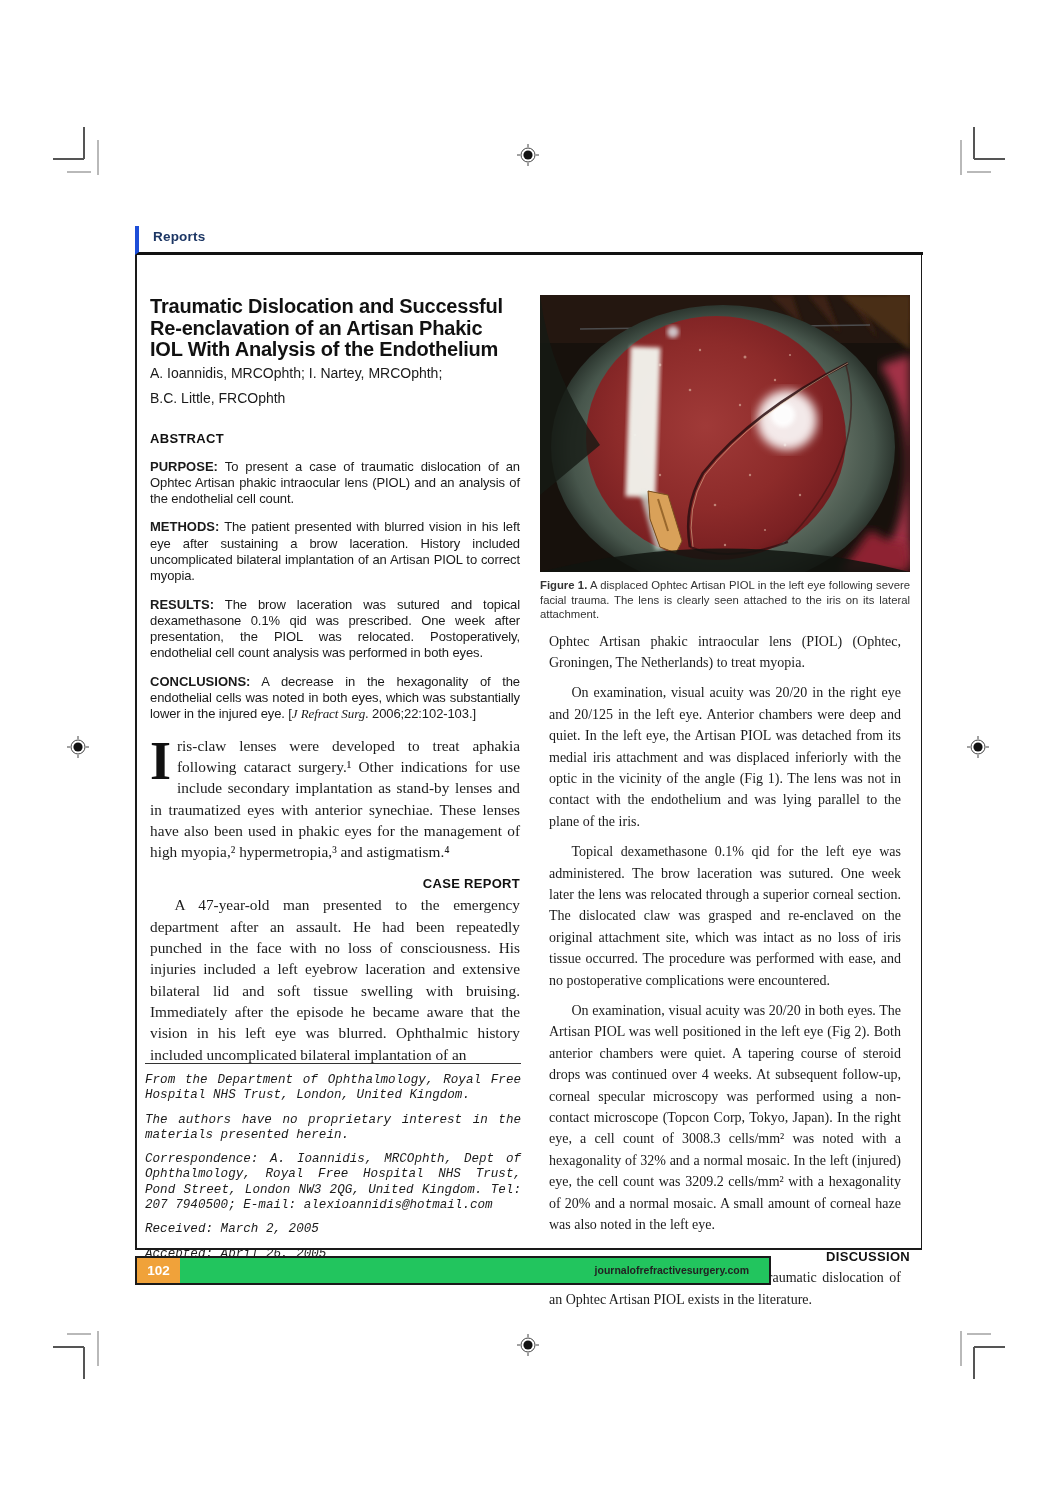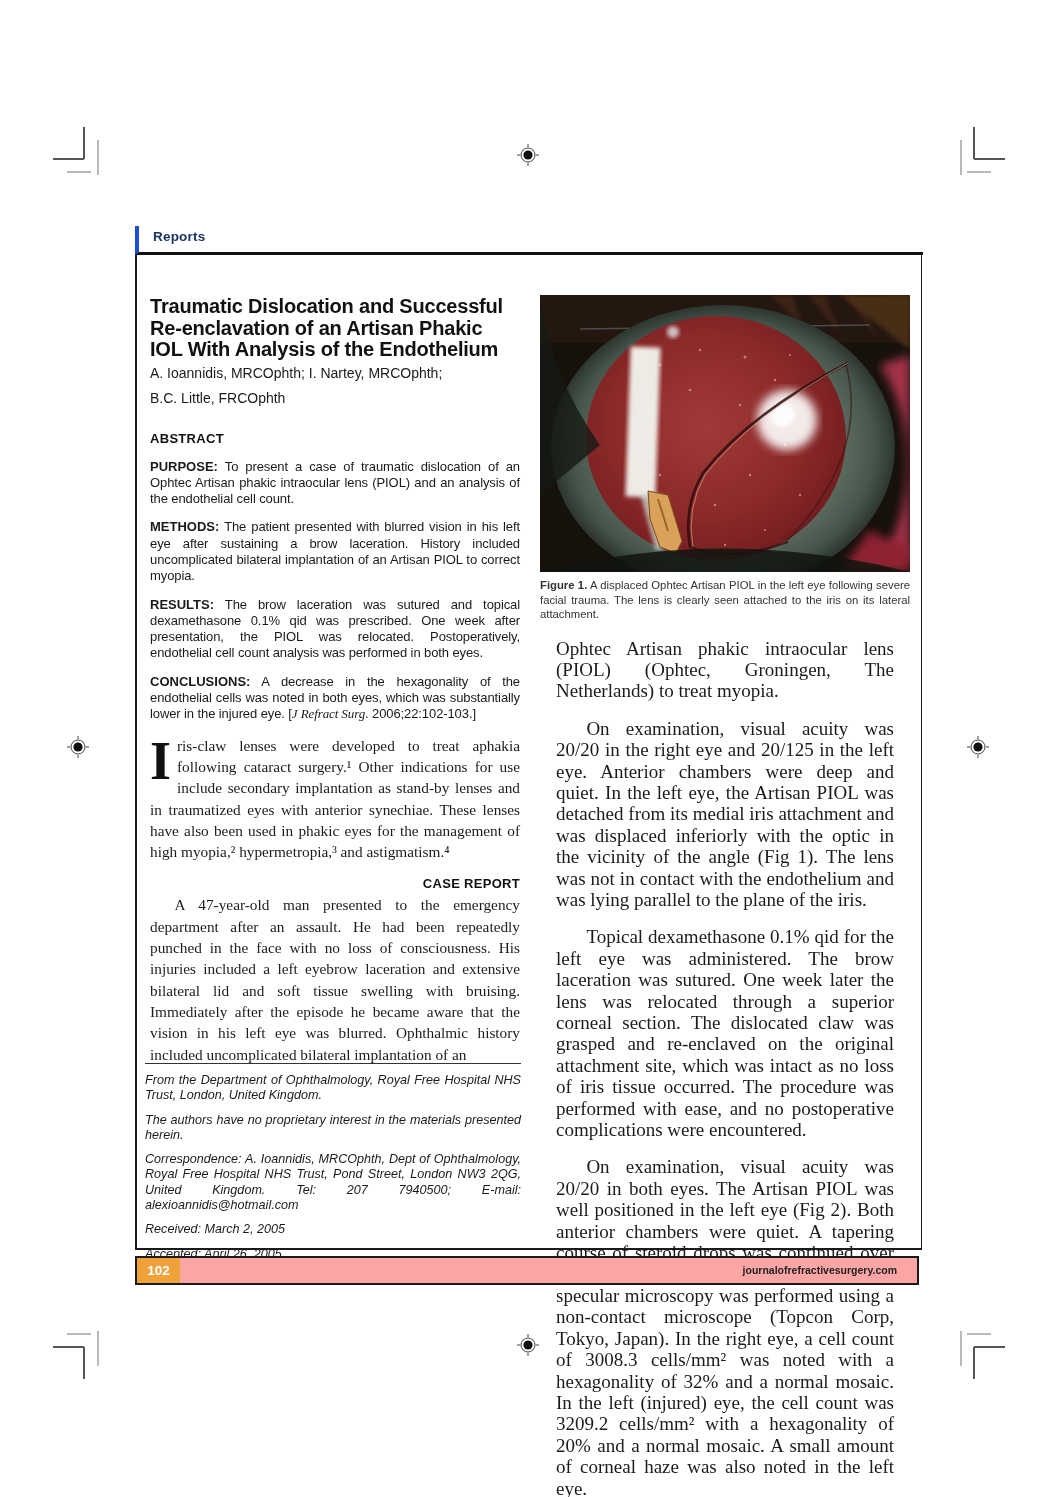--- a/index.html
+++ b/index.html
@@ -18,22 +18,22 @@
   }
   .reports-label{
     position:absolute;left:14px;top:3px;
     font-size:13.5px;font-weight:bold;color:#1c3664;letter-spacing:.2px;
   }
   .page-frame{
     position:absolute;left:135px;top:255px;width:784px;height:993px;
     border-left:2px solid #1a1a1a;border-right:1.5px solid #1a1a1a;border-bottom:2px solid #1a1a1a;
   }
   .footer-bar{
-    position:absolute;left:135px;top:1256px;width:784px;height:29px;
-    border:2px solid #1a1a1a;box-sizing:border-box;background:#fca5a5;
+    position:absolute;left:135px;top:1256px;width:636px;height:29px;
+    border:2px solid #1a1a1a;box-sizing:border-box;background:#22c55e;
   }
   .page-num-box{
     position:absolute;left:0;top:0;width:43px;height:25px;background:#f0a23a;
     display:flex;align-items:center;justify-content:center;
     color:#fff;font-weight:bold;font-size:13.5px;
   }
   .site-url{
     position:absolute;right:20px;top:6px;font-size:10.5px;font-weight:bold;color:#222;
   }
   
@@ -61,32 +61,32 @@
   .body-heading{
     margin-top:14px;text-align:right;font-size:13px;font-weight:bold;color:#111;letter-spacing:.3px;
   }
   .body-par{
     margin:3px 0 0 0;font-family:"Liberation Serif","DejaVu Serif",serif;
     font-size:15.3px;line-height:21.3px;text-align:justify;color:#1b1b1b;text-indent:1.6em;
   }
   .footnotes{
     position:absolute;left:145px;top:1063px;width:376px;
     border-top:1.5px solid #333;padding-top:9px;
-    font-family:Liberation Sans, sans-serif;font-style:italic;
+    font-family:Liberation Mono, monospace;font-style:italic;
     font-size:12.6px;line-height:15.3px;text-align:justify;color:#1b1b1b;
   }
   .footnotes p{margin:0 0 9px 0;}
   
   .figure-img{width:370px;height:277px;display:block;background:#15100c;}
   .caption{
     margin-top:6px;font-size:11.3px;line-height:14.5px;color:#333;text-align:justify;
   }
   .rc-par{
-    margin:16px;font-family:"Liberation Serif","DejaVu Serif",serif;
-    font-size:19px;line-height:21.4px;text-align:justify;color:#1b1b1b;
+    margin:9px;font-family:"Liberation Serif","DejaVu Serif",serif;
+    font-size:14px;line-height:21.4px;text-align:justify;color:#1b1b1b;
   }
   .rc-par.indent{text-indent:1.6em;}
   .rc-body{margin-top:9px;}
 </style>
 </head>
 <body>
 
 <div>
   <div class="mark" style="left: 83px; top: 127px; width: 1.5px; height: 32px; position: absolute;"></div>
   <div class="mark" style="left: 53px; top: 158px; width: 31px; height: 1.5px; position: absolute;"></div>

